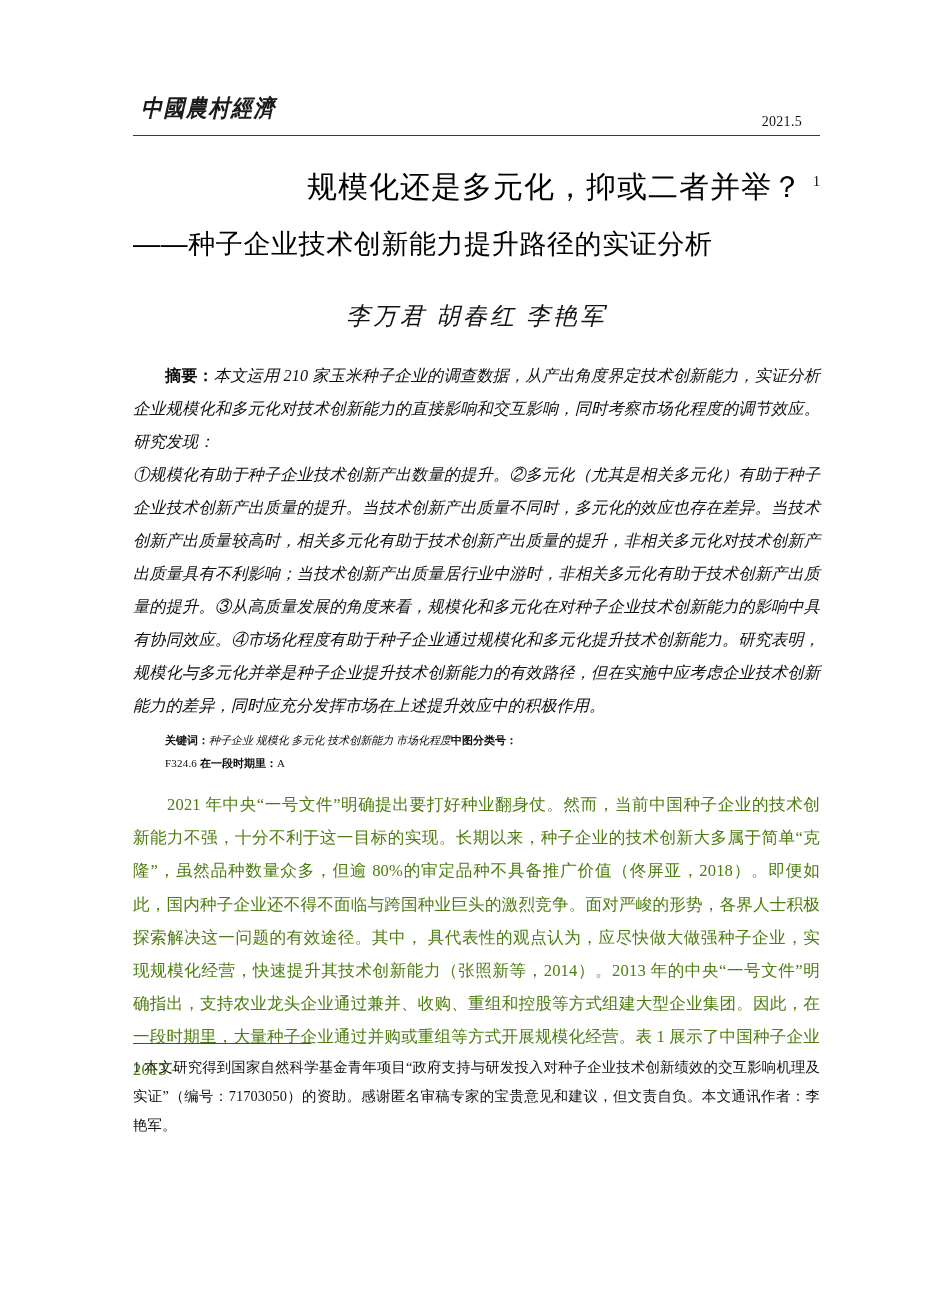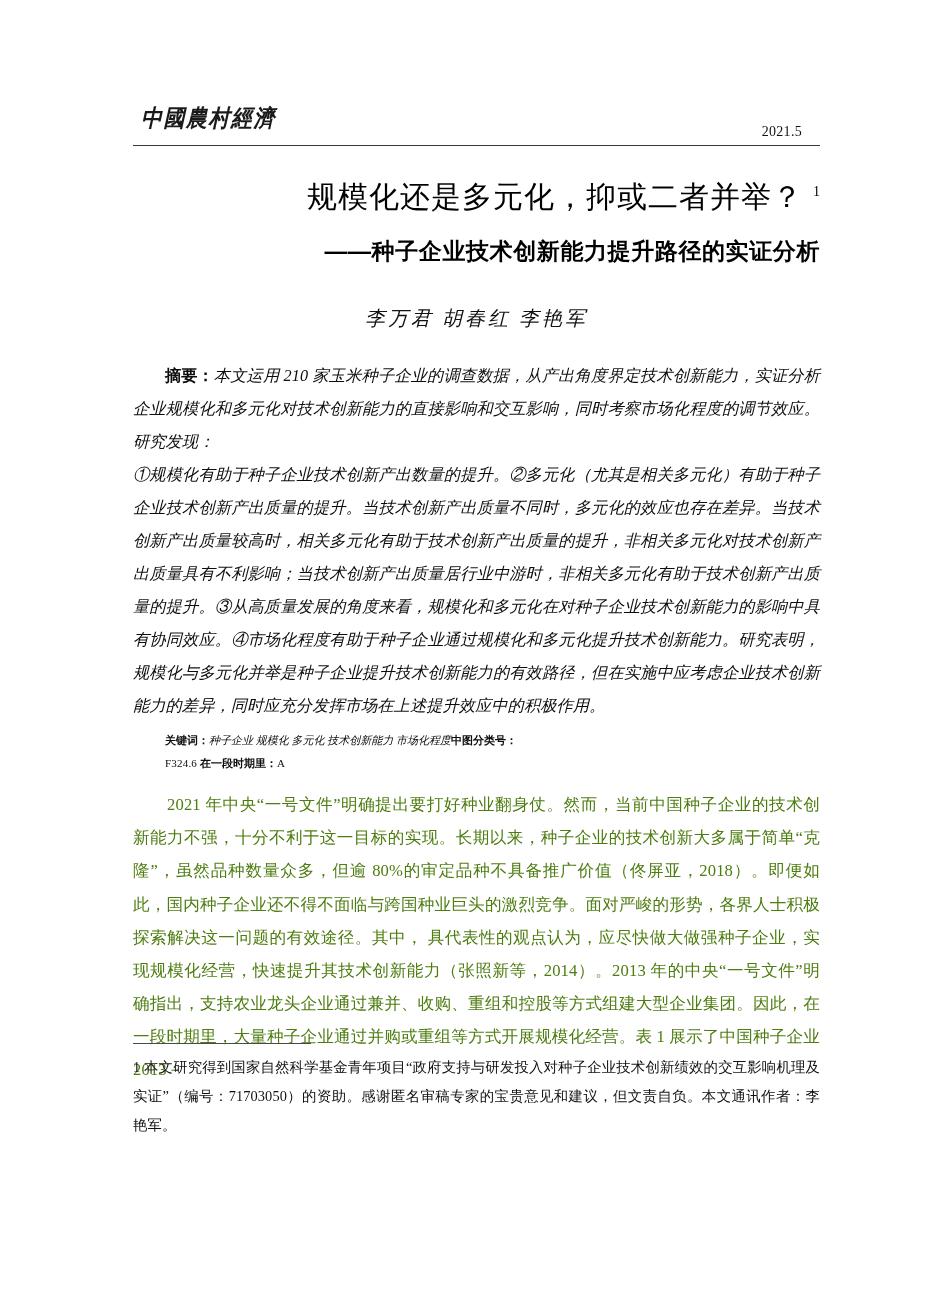--- a/index.html
+++ b/index.html
@@ -15,21 +15,21 @@
     position: relative;
     width: 950px;
     height: 1290px;
     background: #ffffff;
     overflow: hidden;
     box-sizing: border-box;
   }
   .content {
     position: absolute;
     left: 133px;
-    top: 10px;
+    top: 0;
     width: 687px;
   }
 
   
   .runhead {
     position: relative;
     height: 62px;
     margin-top: 92px;
   }
   .journal-logo {
@@ -76,32 +76,32 @@
   }
   .title-main .fn-mark {
     font-size: 14px;
     vertical-align: super;
     font-family: "Liberation Serif", serif;
     margin-left: 10px;
     letter-spacing: 0;
   }
   .title-sub {
     margin-top: 16px;
-    text-align: right;
-    font-family: "Liberation Sans", "DejaVu Sans", sans-serif;
-    font-size: 23px;
-    font-weight: bold;
+    text-align: left;
+    font-family: "Liberation Sans", "DejaVu Sans", sans-serif;
+    font-size: 27px;
+    font-weight: normal;
     letter-spacing: 0.6px;
     color: #000;
   }
   .authors {
     margin-top: 38px;
     text-align: center;
     font-family: "Liberation Serif", "DejaVu Serif", serif;
-    font-size: 20px;
+    font-size: 24px;
     font-style: italic;
     letter-spacing: 3px;
     color: #111;
   }
 
   
   .abstract {
     margin-top: 27px;
     font-family: "Liberation Serif", "DejaVu Serif", serif;
     font-style: italic;

